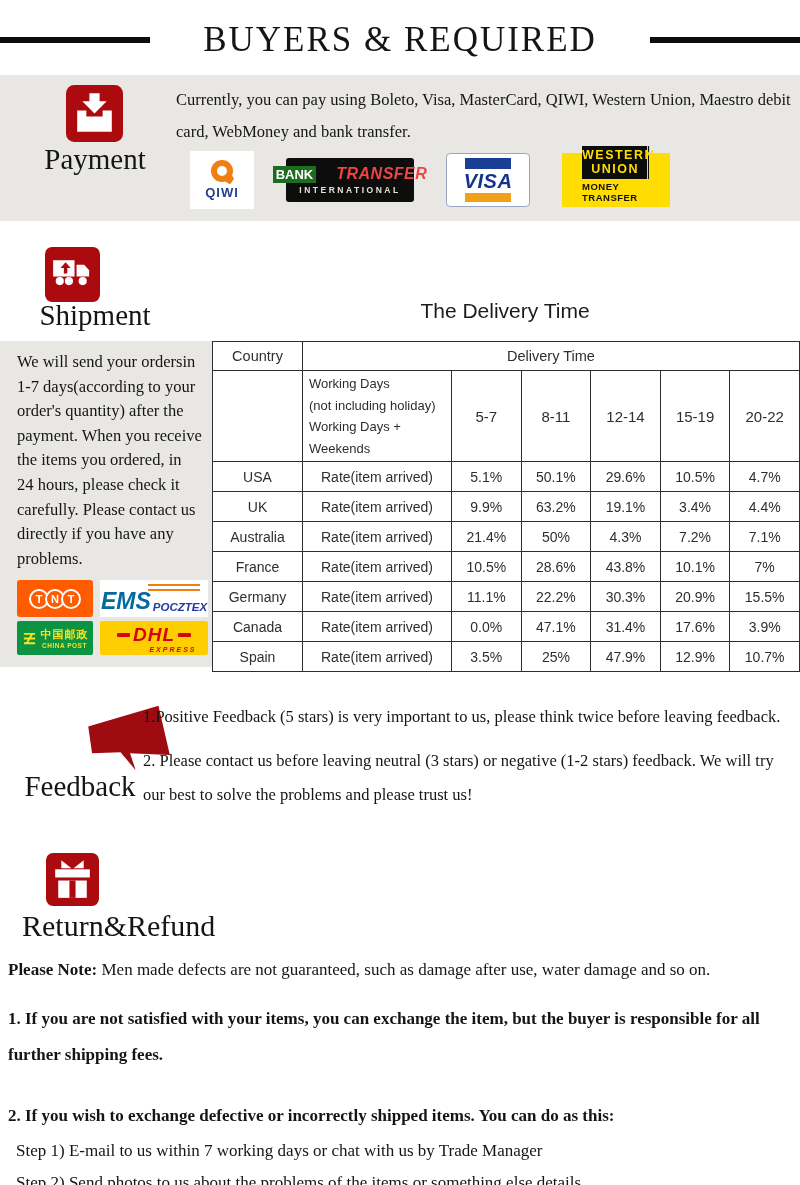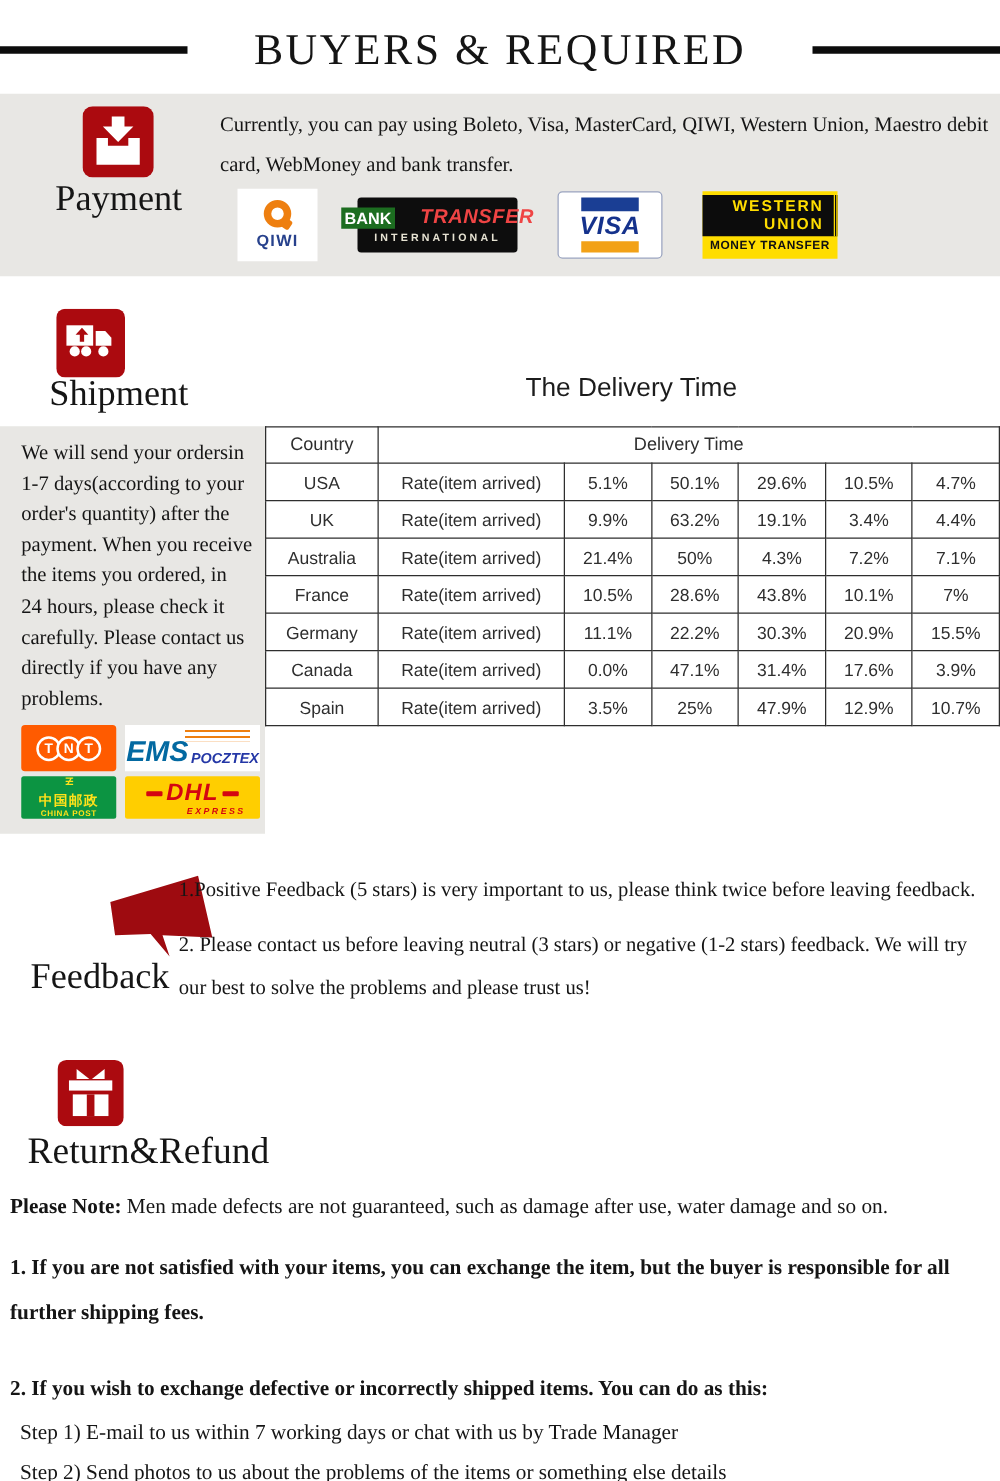--- a/index.html
+++ b/index.html
@@ -26,21 +26,21 @@
   .qiwi-name { color: #27418c; font: 800 13px "Liberation Sans", sans-serif; letter-spacing: 1px; margin-top: 3px; }
   .bank-transfer { width: 128px; height: 44px; background: #0d0d0d; border-radius: 3px; }
   .bt-row { display: flex; align-items: center; }
   .bt-bank { background: #1c6d20; color: #fff; font: 800 13px "Liberation Sans", sans-serif; padding: 1px 3px; }
   .bt-transfer { color: #ef4444; font: 900 italic 16px "Liberation Sans", sans-serif; margin-left: 20px; letter-spacing: .5px; }
   .bt-sub { color: #e6e2d2; font: 700 8.5px "Liberation Sans", sans-serif; letter-spacing: 2.5px; margin-top: 2px; }
   .visa { width: 84px; height: 54px; background: #fff; border: 1px solid #9aa4c0; border-radius: 4px; padding: 4px 18px; justify-content: space-between; }
   .visa-top { width: 100%; height: 11px; background: #1a3e94; }
   .visa-word { color: #15328c; font: 900 italic 20px "Liberation Sans", sans-serif; letter-spacing: .5px; line-height: 20px; }
   .visa-bot { width: 100%; height: 9px; background: #f2a117; }
-  .wu { width: 108px; height: 54px; background: #ffdd00; padding: 3px 0; justify-content: flex-start; }
+  .wu { width: 108px; height: 54px; background: #ffdd00; padding: 3px 20px; justify-content: flex-end; }
   .wu-black { width: 100%; background: #0c0c0c; color: #ffdd00; text-align: right; padding: 3px 8px 3px 0; border-right: 3px double #ffdd00; }
   .wu-black div { font: 800 12.5px "Liberation Sans", sans-serif; letter-spacing: 1.5px; line-height: 13.5px; }
   .wu-sub { color: #111; font: 800 9.5px "Liberation Sans", sans-serif; letter-spacing: .5px; padding: 2px 0 1px; }
 
   
   .ship-head { position: relative; height: 104px; margin-top: 16px; }
   .ship-icon { position: absolute; left: 45px; top: 10px; }
   .ship-label { position: absolute; left: 0; top: 62px; width: 190px; text-align: center; font-size: 29px; }
   .table-title { position: absolute; left: 210px; width: 590px; top: 62px; text-align: center;
     font: 400 21px "Liberation Sans", sans-serif; color: #1c1c1c; }
@@ -49,21 +49,21 @@
   .carriers { margin-top: 9px; display: grid; grid-template-columns: 80px 108px; gap: 4px 3px; align-items: center; }
   .carrier { display: flex; flex-direction: column; justify-content: center; align-items: center; }
   .tnt { width: 76px; height: 37px; background: #ff5b00; border-radius: 3px; flex-direction: row; }
   .tnt-circle { width: 20px; height: 20px; border: 2px solid #fff; border-radius: 50%; color: #fff;
     font: 800 11px "Liberation Sans", sans-serif; display: flex; align-items: center; justify-content: center; margin: 0 -2px; background: #ff5b00; }
   .ems { width: 108px; height: 37px; background: #fff; flex-direction: row; align-items: flex-end; padding-bottom: 4px; position: relative; }
   .ems-stripes { position: absolute; top: 4px; right: 8px; width: 52px; height: 9px;
     background: repeating-linear-gradient(to bottom, #ee7f10 0 2px, transparent 2px 4.5px); }
   .ems-name { color: #0369a1; font: 900 italic 23px "Liberation Sans", sans-serif; line-height: 23px; }
   .ems-sub { color: #2437a6; font: 900 italic 11.5px "Liberation Sans", sans-serif; margin-left: 2px; }
-  .cnpost { width: 76px; height: 34px; background: #0c9442; border-radius: 2px; flex-direction: column; gap: 4px; }
+  .cnpost { width: 76px; height: 34px; background: #0c9442; border-radius: 2px; flex-direction: row; gap: 4px; }
   .cn-col { display: flex; flex-direction: column; align-items: center; }
   .cn-main { color: #ffe11a; font: 800 11px "Liberation Sans", sans-serif; letter-spacing: 1px; }
   .cn-sub { color: #ffe11a; font: 700 6.5px "Liberation Sans", sans-serif; letter-spacing: .5px; }
   .dhl { width: 108px; height: 34px; background: #ffce00; border-radius: 2px; }
   .dhl-row { display: flex; align-items: center; }
   .dhl-dash { width: 13px; height: 4px; background: #d40511; margin: 0 3px; border-radius: 1px; }
   .dhl-name { color: #d40511; font: 900 italic 19px "Liberation Sans", sans-serif; letter-spacing: 1px; }
   .dhl-sub { color: #d40511; font: 700 italic 7px "Liberation Sans", sans-serif; letter-spacing: 2px; margin-left: 38px; }
 
   
@@ -203,20 +203,33 @@
           <col>
           <col>
           <col>
           <col>
         </colgroup>
       <tbody>
           <tr class="r-head">
         <td>Country</td>
         <td colspan="6">Delivery Time</td>
       </tr>
+      <tr class="r-sub">
+        <td></td>
+        <td class="wd-cell">
+          <div>Working Days</div>
+          <div>(not including holiday)</div>
+          <div>Working Days + Weekends</div>
+        </td>
+        <td>5-7</td>
+        <td>8-11</td>
+        <td>12-14</td>
+        <td>15-19</td>
+        <td>20-22</td>
+      </tr>
       <tr class="r-data row-usa">
         <td class="c-country">USA</td>
         <td>Rate(item arrived)</td>
         <td>5.1%</td>
         <td>50.1%</td>
         <td>29.6%</td>
         <td>10.5%</td>
         <td>4.7%</td>
       </tr>
       <tr class="r-data">

